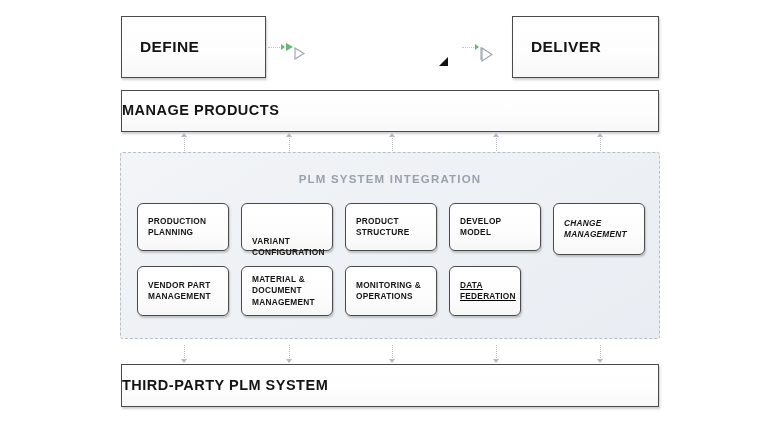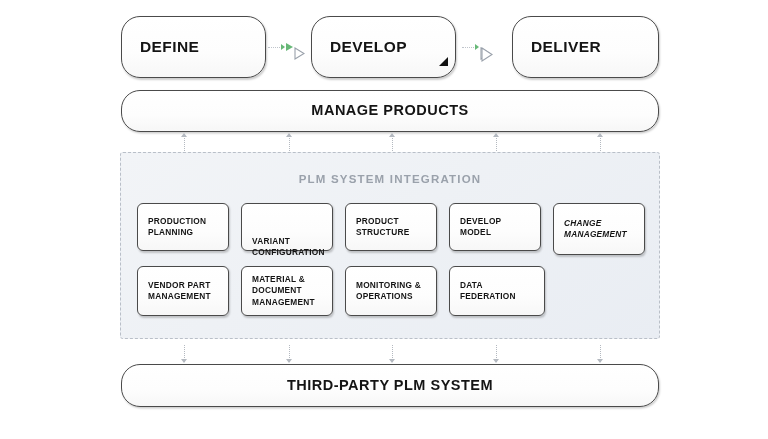--- a/index.html
+++ b/index.html
@@ -20,21 +20,21 @@
     width: 768px;
     height: 439px;
   }
 
   
   .box {
     position: absolute;
     box-sizing: border-box;
     background: linear-gradient(180deg,#ffffff 0%,#fdfdfd 60%,#f7f7f7 100%);
     border: 1.6px solid #4a4a4a;
-    border-radius: 19px;
+    border-radius: 0;
     box-shadow: 1px 1.5px 2px rgba(0,0,0,0.20);
   }
   .box-label {
     font-weight: bold;
     color: #141414;
     letter-spacing: 0.2px;
     line-height: 1.18;
   }
 
   
@@ -46,21 +46,21 @@
   .phase .box-label {
     font-size: 15.5px;
     padding-left: 18px;
     letter-spacing: 0.4px;
   }
 
   
   .bar {
     display: flex;
     align-items: center;
-    justify-content: center;
+    justify-content: flex-start;
   }
   .bar .box-label {
     font-size: 14.5px;
     letter-spacing: 0.5px;
   }
 
   
   #plm-panel {
     position: absolute;
     box-sizing: border-box;
@@ -165,23 +165,20 @@
 </style>
 </head>
 <body>
 
 <div id="canvas">
 
   <div class="box phase" id="phase-define" style="left:121px; top:16px; width:145px;">
     <span class="box-label">DEFINE</span>
   </div>
 
-  <div class="box phase" id="phase-develop" style="left:311px; top:16px; width:145px;">
-    <span class="box-label">DEVELOP</span>
-  </div>
   <div id="cursor-mark" style="left:439px; top:57px;"></div>
 
   <div class="box phase" id="phase-deliver" style="left:512px; top:16px; width:147px;">
     <span class="box-label">DELIVER</span>
   </div>
 
   <div class="hconn" style="left:268px; top:39px;">
     <span class="dots"></span>
     <span class="tri sm"></span>
     <span class="tri green"></span>
@@ -262,21 +259,21 @@
   </div>
   <div class="box module" style="left:241px; top:266px; width:92px; height:50px;">
     <span class="box-label" style="white-space:pre-line;">MATERIAL &amp;
 DOCUMENT
 MANAGEMENT</span>
   </div>
   <div class="box module" style="left:345px; top:266px; width:92px; height:50px;">
     <span class="box-label" style="white-space:pre-line;">MONITORING &amp;
 OPERATIONS</span>
   </div>
-  <div class="box module" style="left:449px; top:266px; width:96px; height:50px;">
+  <div class="box module" style="left:449px; top:266px; width:72px; height:50px;text-decoration:underline;">
     <span class="box-label" style="white-space:pre-line;">DATA
 FEDERATION</span>
   </div>
 
   <div class="vconn down" style="left:184px; top:345px; height:17px;">
     <span class="stem"></span>
     <span class="head"></span>
   </div>
   <div class="vconn down" style="left:289px; top:345px; height:17px;">
     <span class="stem"></span>

